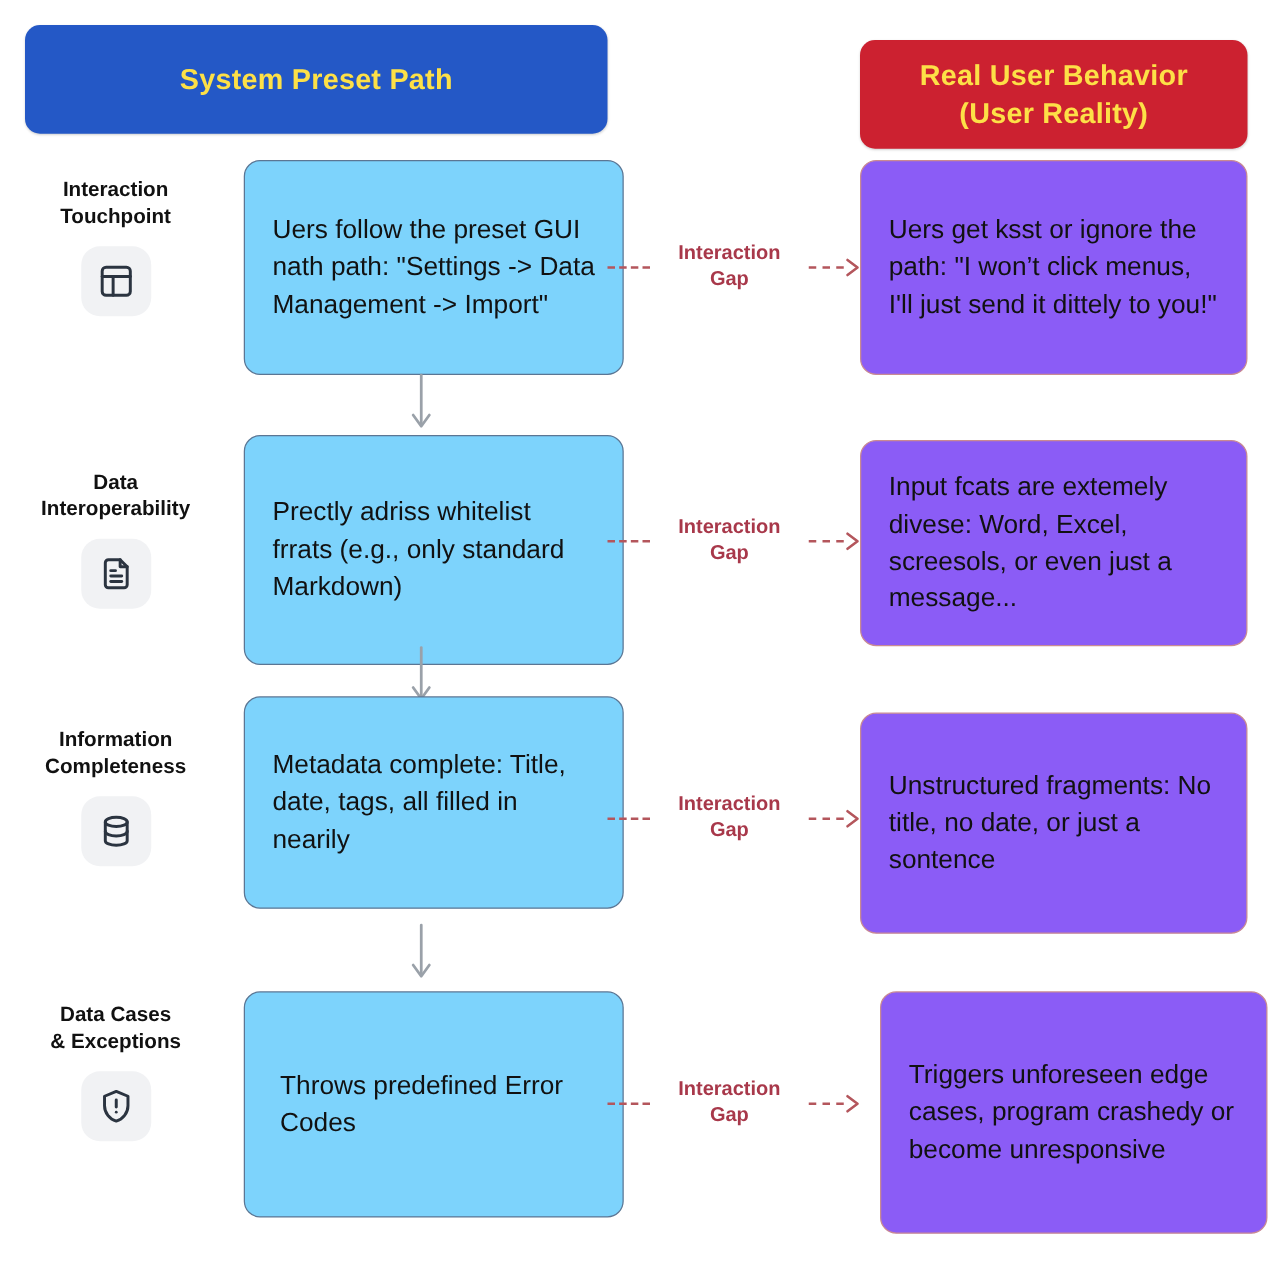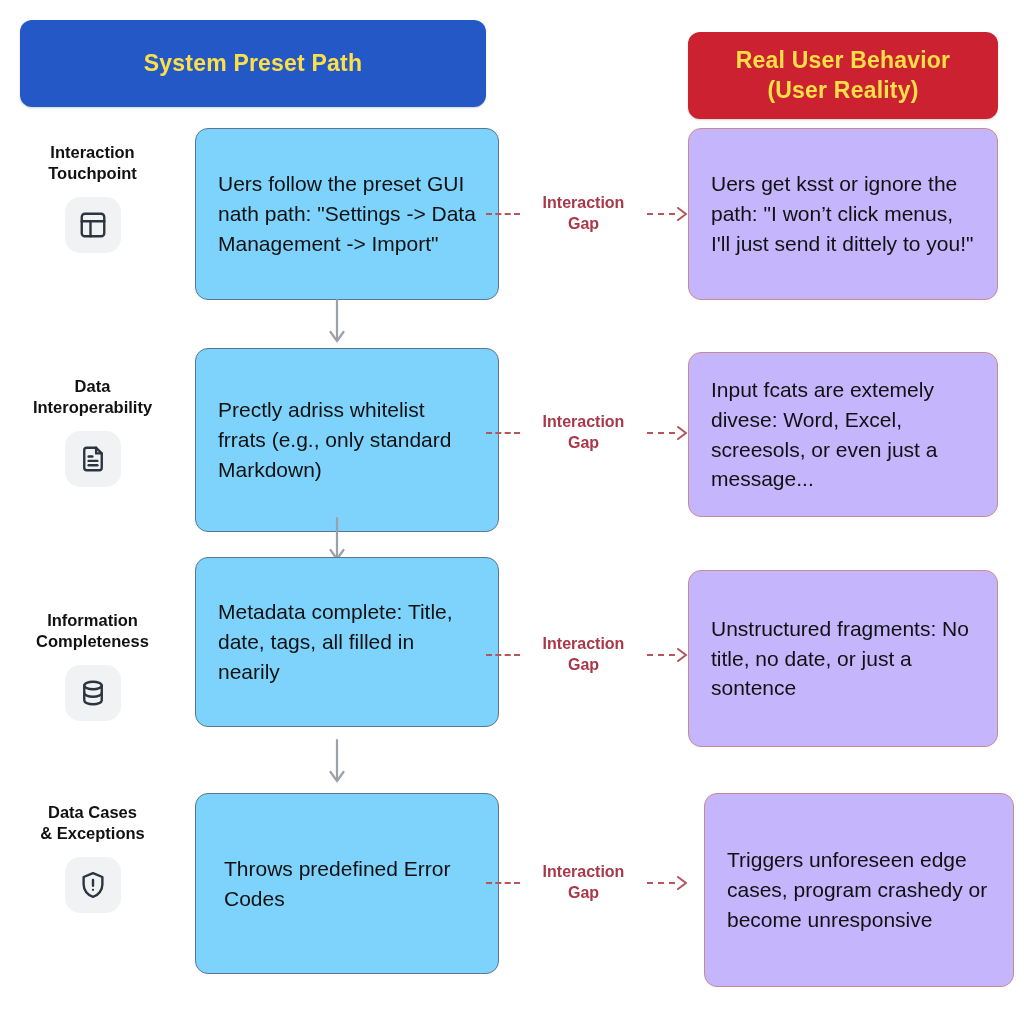--- a/index.html
+++ b/index.html
@@ -93,21 +93,21 @@
   .box-blue {
     left: 182px;
     width: 304px;
     background: #7dd3fc;
     border: 1.6px solid #5b7694;
     margin-left: 13px;
   }
   .box-pink {
     left: 688px;
     width: 310px;
-    background: #c4b5fd;
+    background: #8b5cf6;
     border: 1.6px solid #c98a93;
   }
   .box-text { display: block; }
 
   
   .v-connector {
     position: absolute;
     left: 327px;
     width: 20px;
   }
@@ -252,21 +252,21 @@
 
 <div class="v-connector" style="top:518px;">
   <svg width="20" height="48" viewBox="0 0 20 48" fill="none" stroke="#9aa1a9" stroke-width="2.2" stroke-linecap="round" stroke-linejoin="round">
     <line x1="10" y1="0" x2="10" y2="40"></line>
     <polyline points="3.5,32 10,41 16.5,32"></polyline>
   </svg>
 </div>
 
 <div class="row">
 
-  <div class="label-col" style="top:582px;margin-top:28px;">
+  <div class="label-col" style="top:582px;">
     <div class="label-title">
       <span>Information</span><br>
       <span>Completeness</span>
     </div>
     <div class="icon-chip">
       <svg width="30" height="30" viewBox="0 0 24 24" fill="none" stroke="#2b3440" stroke-width="1.9" stroke-linecap="round" stroke-linejoin="round">
         <ellipse cx="12" cy="6" rx="7" ry="3"></ellipse>
         <path d="M5 6v12c0 1.66 3.13 3 7 3s7-1.34 7-3V6"></path>
         <path d="M5 12c0 1.66 3.13 3 7 3s7-1.34 7-3"></path>
       </svg>

